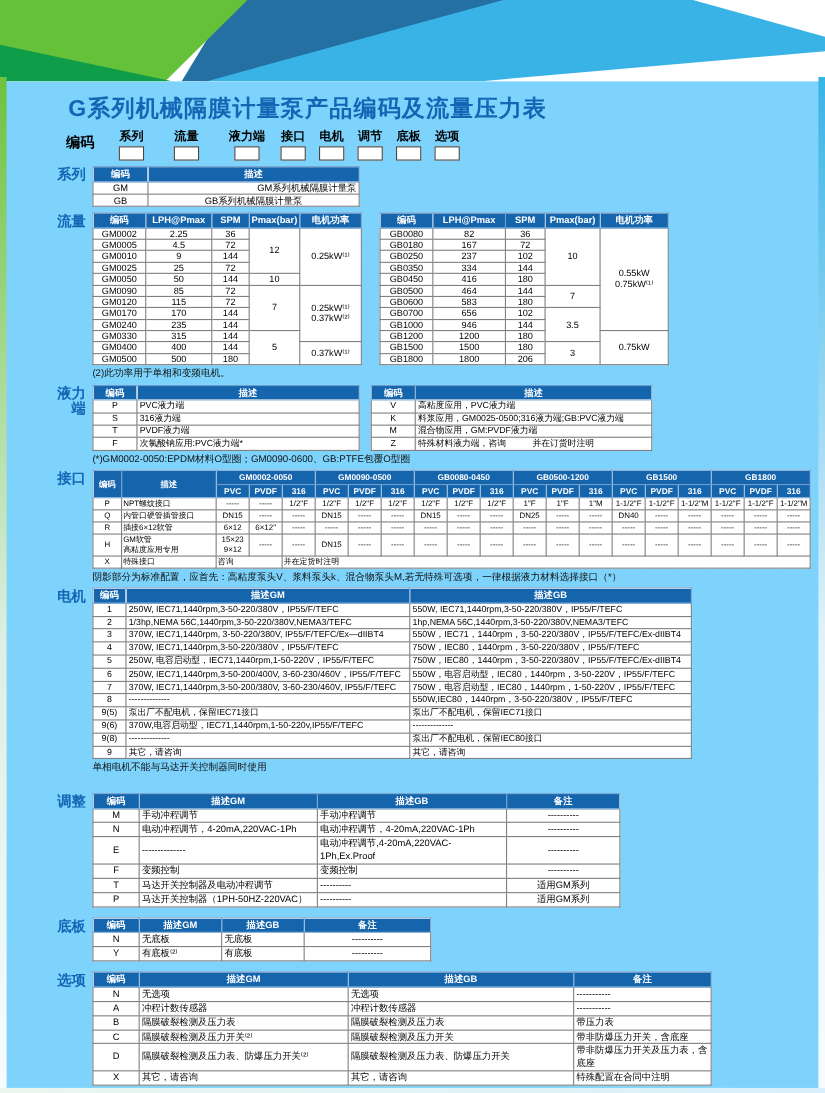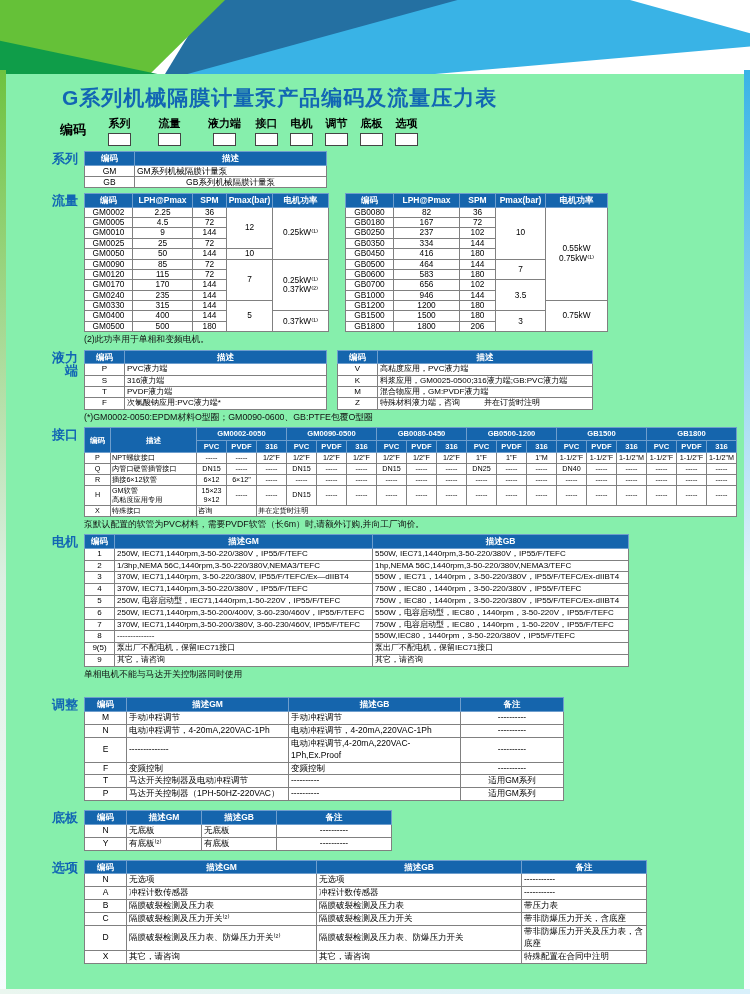--- a/index.html
+++ b/index.html
@@ -1,18 +1,18 @@
 <!DOCTYPE html>
 <html style="--accent_blue: #1266b4; --header_blue: #1565ad; --green: #65c138; --dark_green: #0f9d49; --teal: #2470a2; --light_blue: #39b3e6;"><head>
 <meta charset="utf-8">
 <style>
 *{margin:0;padding:0;box-sizing:border-box}
 html,body{width:750px;background:#fff}
 body{font-family:"Liberation Sans","DejaVu Sans",sans-serif;color:#000}
-.page{position:relative;width:750px;height:994px;background:#86efac;overflow:hidden}
+.page{position:relative;width:750px;height:994px;background:#7dd3fc;overflow:hidden}
 .edge{position:absolute;top:70px;bottom:0;width:6px;z-index:5}
 .edge-left{left:0;background:linear-gradient(180deg,#6ec23f,#dcefe2 55%,#f7fcff)}
 .edge-right{right:0;background:linear-gradient(180deg,#39b3e6,#dff2fb 55%,#f7fcff)}
 .edge-bottom{position:absolute;left:0;right:0;bottom:0;height:5px;background:linear-gradient(90deg,#eaf6ef,#d8f0fb);z-index:5}
 .banner{position:absolute;top:0;left:0;width:100%;height:74px;background:#fff;z-index:4}
 .shape{position:absolute;left:0;top:0;width:100%;height:100%}
 .s-lb{background:var(--light_blue,#39b3e6);clip-path:polygon(24% 100%,50% 0,84% 0,100% 45%,100% 63%,58% 100%)}
 .s-teal{background:var(--teal,#2470a2);clip-path:polygon(28% 0,61% 0,25% 100%,22% 100%)}
 .s-green{background:var(--green,#65c138);clip-path:polygon(0 0,30% 0,20% 100%,0 100%)}
 .s-dgreen{background:var(--dark_green,#0f9d49);clip-path:polygon(0 55%,21% 100%,0 100%)}
@@ -112,21 +112,21 @@
               </colgroup>
               <thead>
                 <tr>
                   <th>编码</th>
                   <th>描述</th>
                 </tr>
               </thead>
               <tbody>
                 <tr>
                   <td>GM</td>
-                  <td style="text-align: left;">GM系列机械隔膜计量泵</td>
+                  <td style="text-align: right;">GM系列机械隔膜计量泵</td>
                 </tr>
                 <tr>
                   <td>GB</td>
                   <td style="text-align: center;">GB系列机械隔膜计量泵</td>
                 </tr>
               </tbody>
             </table>
           </div>
       </div>
     </div>
@@ -545,21 +545,21 @@
                 </tr>
                 <tr>
                   <td>X</td>
                   <td>特殊接口</td>
                   <td colspan="2" class="l">咨询</td>
                   <td colspan="16" class="l">并在定货时注明</td>
                 </tr>
               </tbody>
             </table>
           </div>
-        <div class="note">泵默认配置的软管为PVC材料，需要PVDF软管（长6m）时,请额外订购,并向工厂询价。</div>
+        <div class="note">阴影部分为标准配置，应首先：高粘度泵头V、浆料泵头k、混合物泵头M,若无特殊可选项，一律根据液力材料选择接口（*）</div>
       </div>
     </div>
 
     <div class="sec">
       <div class="sec-label">电机</div>
       <div class="sec-body">
         <div>
             <table class="tbl d23 motor">
               <colgroup>
                 <col style="width: 30px;">
@@ -611,20 +611,30 @@
                 </tr>
                 <tr>
                   <td>8</td>
                   <td>--------------</td>
                   <td>550W,IEC80，1440rpm，3-50-220/380V，IP55/F/TEFC</td>
                 </tr>
                 <tr>
                   <td>9(5)</td>
                   <td>泵出厂不配电机，保留IEC71接口</td>
                   <td>泵出厂不配电机，保留IEC71接口</td>
+                </tr>
+                <tr>
+                  <td>9(6)</td>
+                  <td>370W,电容启动型，IEC71,1440rpm,1-50-220v,IP55/F/TEFC</td>
+                  <td>--------------</td>
+                </tr>
+                <tr>
+                  <td>9(8)</td>
+                  <td>--------------</td>
+                  <td>泵出厂不配电机，保留IEC80接口</td>
                 </tr>
                 <tr>
                   <td>9</td>
                   <td>其它，请咨询</td>
                   <td>其它，请咨询</td>
                 </tr>
               </tbody>
             </table>
           </div>
         <div class="note">单相电机不能与马达开关控制器同时使用</div>

